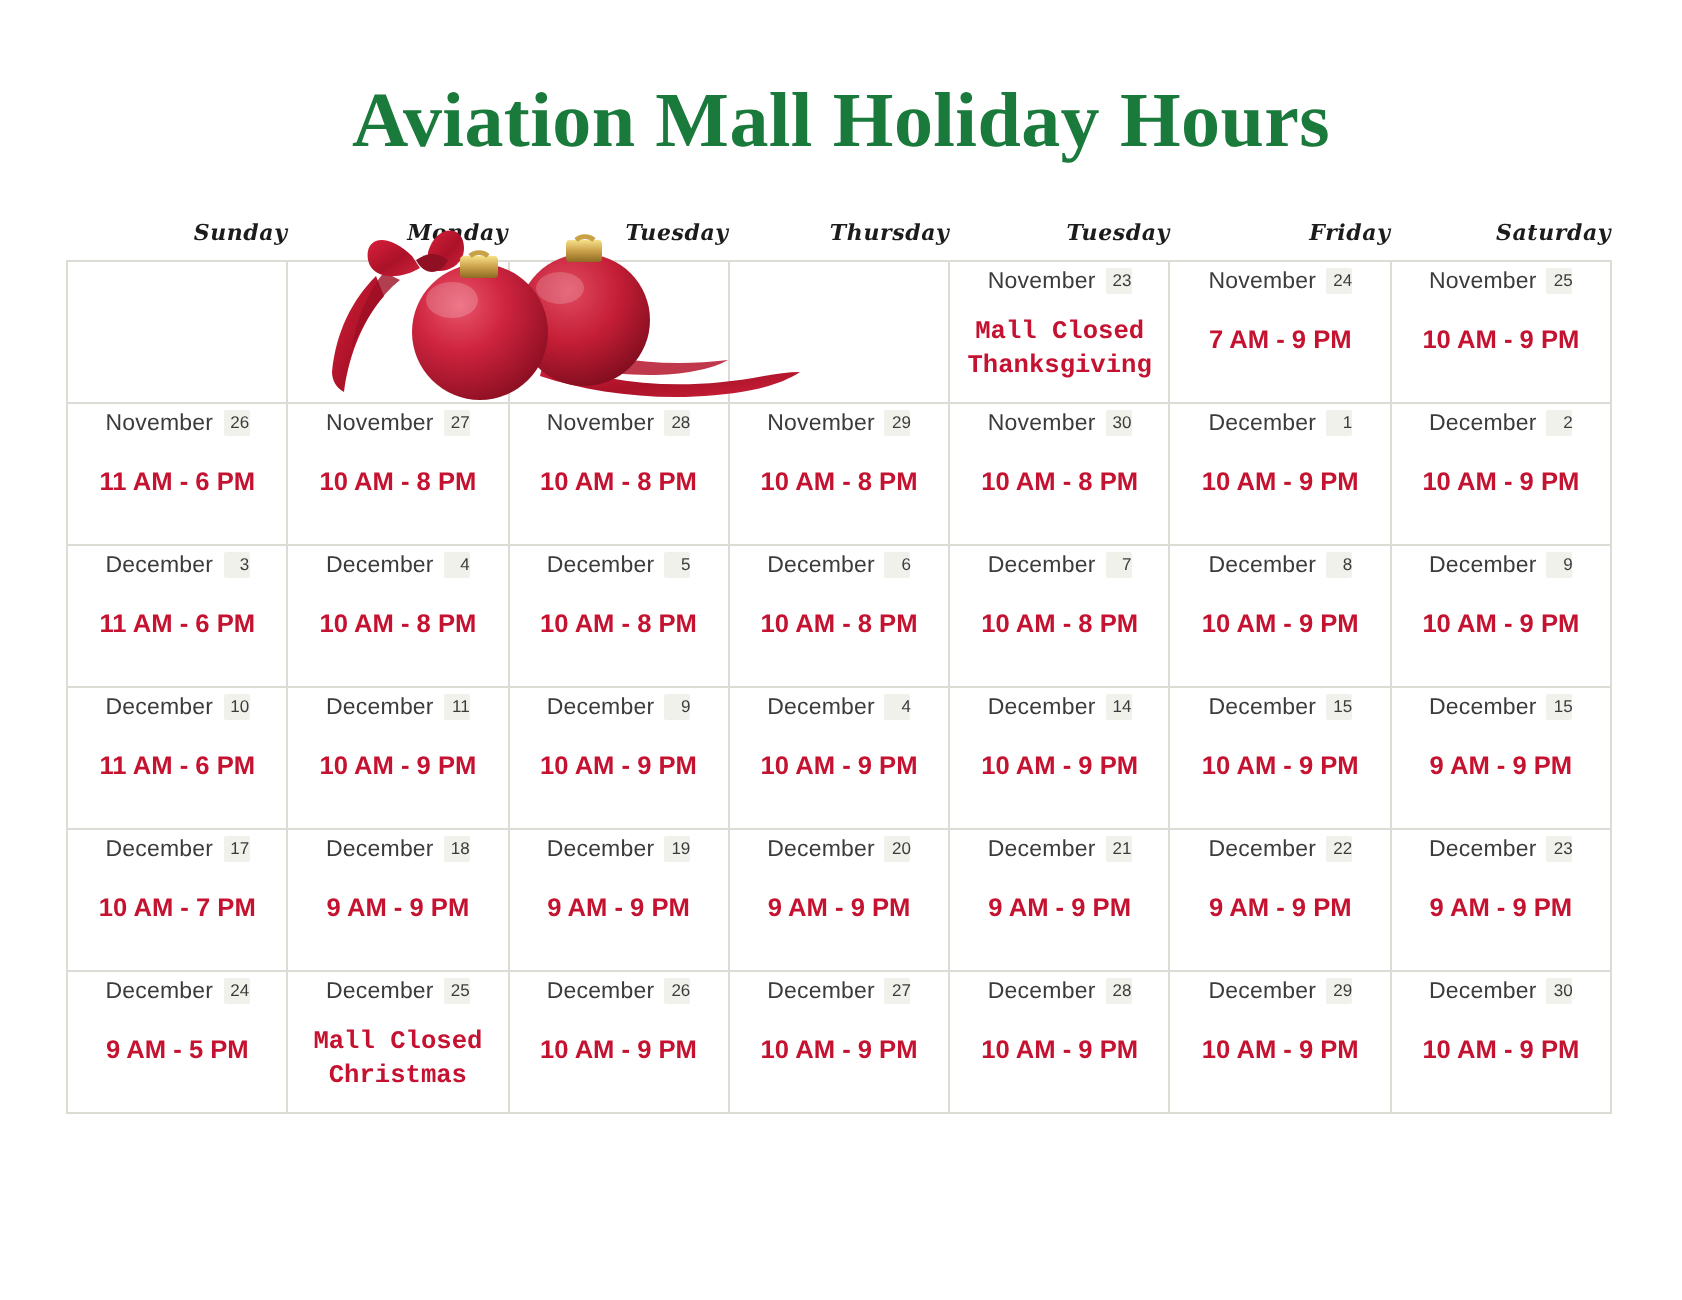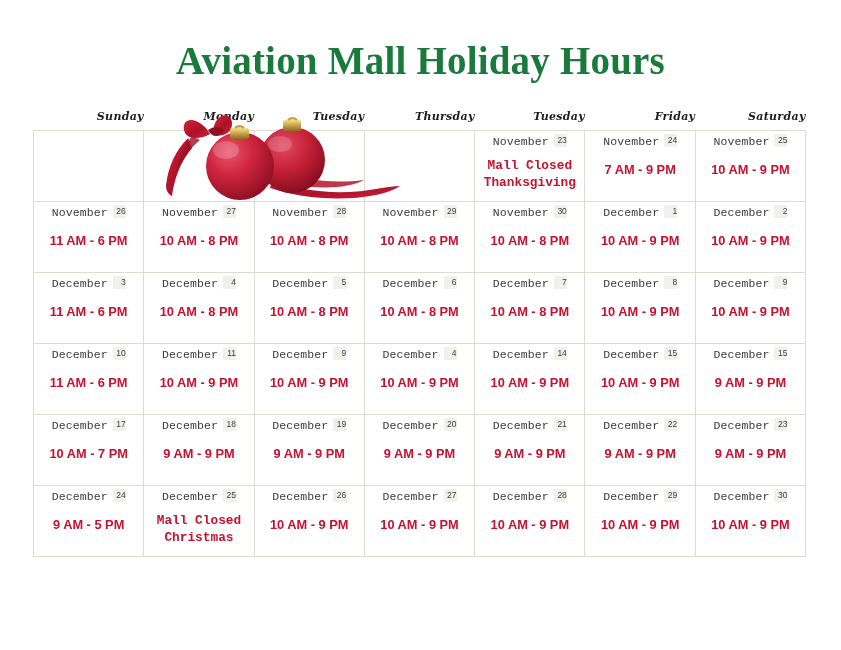--- a/index.html
+++ b/index.html
@@ -71,21 +71,21 @@
     box-sizing: border-box;
   }
   .daterow {
     display: flex;
     align-items: flex-start;
     justify-content: center;
     gap: 5px;
     line-height: 1;
   }
   .monthname {
-    font-family: Liberation Mono, monospace;
+    font-family: Liberation Sans, sans-serif;
     font-size: 11.5px;
     color: #3b3b3b;
     letter-spacing: 0.1px;
   }
   .daynum {
     font-family: "Liberation Sans", sans-serif;
     font-size: 8.5px;
     color: #3b3b3b;
     background: #f1f1ec;
     border-radius: 1px;

